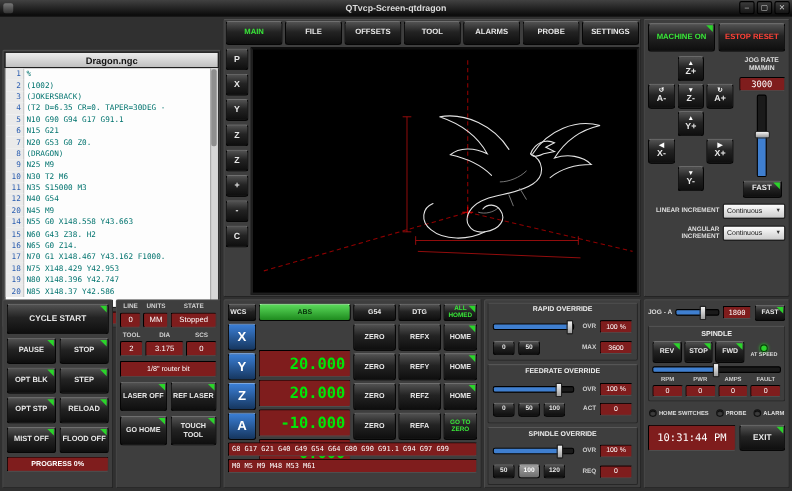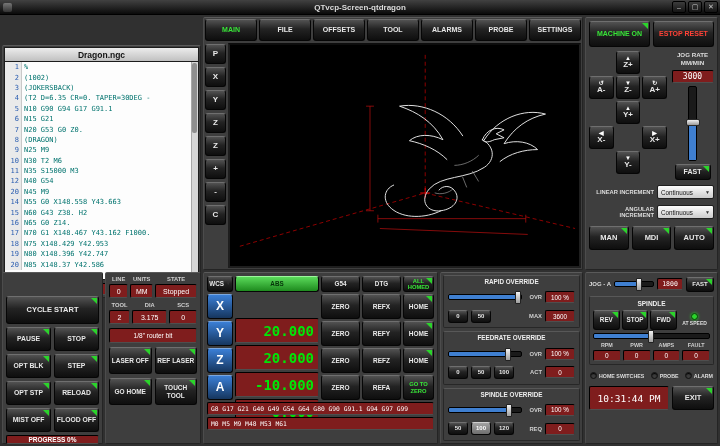--- a/index.html
+++ b/index.html
@@ -67,21 +67,21 @@
   .fast-btn { width:36px; height:16px; font-size:7px; }
   .inc-row { display:flex; align-items:center; gap:3px; height:16px; flex-shrink:0; }
   .inc-label { flex:1; color:#ddd; font-size:5.8px; font-weight:bold; text-align:right; }
   .combo { width:57px; height:14px; background:linear-gradient(#fdfdfd,#cccccc); border:1px solid #1f1f1f; border-radius:2px; color:#111; font-size:6.3px; display:flex; align-items:center; justify-content:space-between; padding:0 3px; flex-shrink:0; }
   .combo-arrow { font-size:5px; color:#333; }
   .mode-row { display:flex; gap:3px; height:24px; flex-shrink:0; margin-top:2px; }
   .mode-row .btn { flex:1; font-size:7.5px; }
 
   
   #bl-cluster { left:2px; top:272px; width:101px; height:172px; display:flex; flex-direction:column; gap:3px; padding:3px; }
-  .cycle-btn { height:28px; font-size:7.5px; flex-shrink:0;margin-top:20px; }
+  .cycle-btn { height:28px; font-size:7.5px; flex-shrink:0; }
   .two { display:flex; gap:3px; height:24px; flex-shrink:0; }
   .two .btn { flex:1; font-size:6.8px; padding:0 1px; }
   .progress { height:14px; font-size:6.5px; font-weight:bold; }
 
   
   #bl-status { left:105px; top:272px; width:96px; height:172px; display:flex; flex-direction:column; gap:4px; padding:3px; }
   .stat-grid { display:grid; gap:2px; }
   .g1 { grid-template-columns:22% 26% auto; }
   .g2 { grid-template-columns:24% 40% auto; }
   .stat-label { color:#cfcfcf; font-size:5.8px; font-weight:bold; text-align:center; }
@@ -432,34 +432,20 @@
     </div>
   </div>
   <div class="inc-row">
     <div class="inc-label">ANGULAR INCREMENT</div>
     <div class="combo">
       <span>Continuous</span>
       <span class="combo-arrow">▼</span>
     </div>
   </div>
 
-  <div class="mode-row">
-
-      <div class="btn ledc">
-        <span>MAN</span>
-      </div>
-
-      <div class="btn ledc">
-        <span>MDI</span>
-      </div>
-
-      <div class="btn ledc">
-        <span>AUTO</span>
-      </div>
-    </div>
 </div>
 
 <div id="bl-cluster" class="panel">
   <div class="btn cycle-btn ledc">
     <span>CYCLE START</span>
   </div>
   <div class="two">
     <div class="btn ledc">
         <span>PAUSE</span>
       </div>

